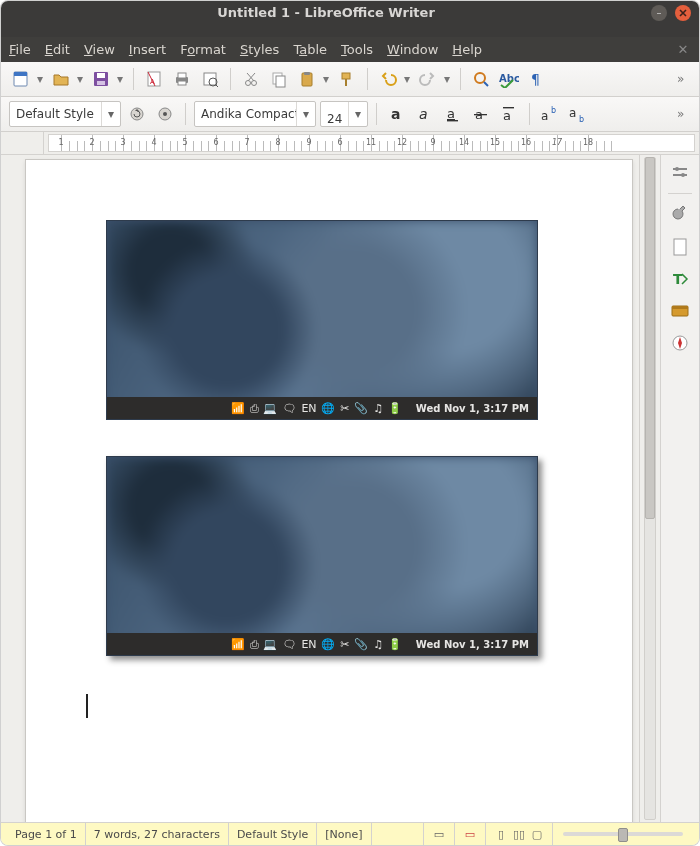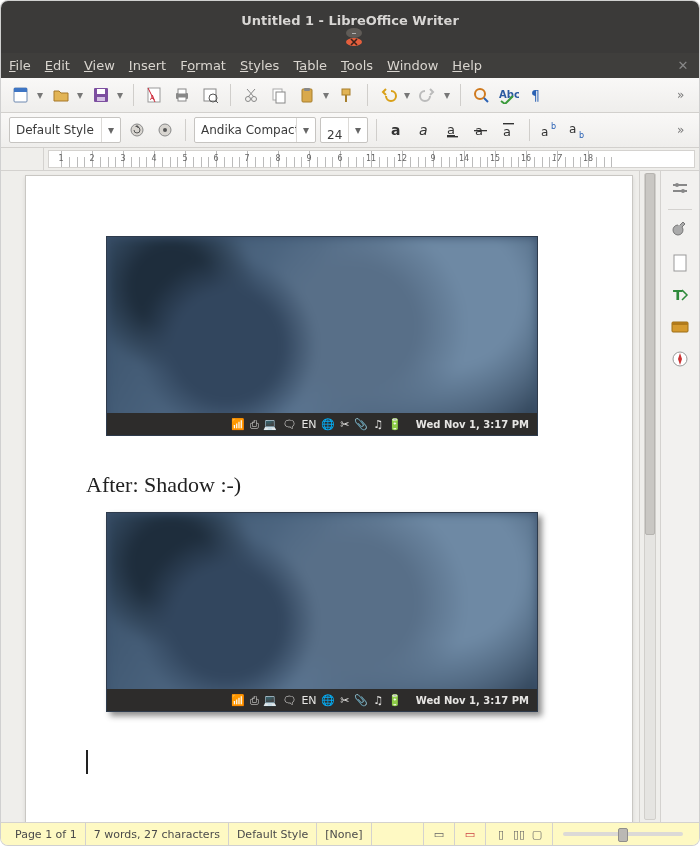--- a/index.html
+++ b/index.html
@@ -1,19 +1,19 @@
 <!DOCTYPE html>
 <html><head>
 <meta charset="utf-8">
 <style>
   html,body{margin:0;padding:0;font-family:"DejaVu Sans",Arial,sans-serif;font-size:12px;color:#2e2e2e;}
   body{background:#fff;}
   .win{width:700px;height:846px;margin:0 auto;background:#f5f5f5;border-radius:8px;overflow:hidden;position:relative;box-sizing:border-box;display:flex;flex-direction:column;border:1px solid rgba(0,0,0,0.15);}
   
-  .titlebar{height:28px;background:#3b3a39;display:flex;align-items:center;color:#ddd;padding:12px 8px;font-size:13px;flex-direction:column;}
+  .titlebar{height:28px;background:#3b3a39;display:flex;align-items:flex-start;color:#ddd;padding:4px 8px;font-size:13px;}
   .titlebar .title{flex:1;text-align:center;font-weight:bold;color:#d8d6d4;}
   .titlebar .wbtn{width:16px;height:16px;border-radius:50%;margin-left:8px;display:flex;align-items:center;justify-content:center;font-size:10px;line-height:1;}
   .titlebar .min{background:#5f5b57;color:#ccc;}
   .titlebar .close{background:#e45f3d;color:#3a211b;}
   
   .menubar{height:25px;background:#3f3e3c;display:flex;align-items:center;padding:0 8px;gap:14px;color:#d9d5cf;font-size:13px;}
   .menubar span{cursor:default;}
   .menubar span u{text-decoration:underline;}
   .menubar .pad{flex:1;}
   .menubar .xicon{width:16px;height:16px;color:#888;display:flex;align-items:center;justify-content:center;font-weight:bold;}
@@ -399,21 +399,20 @@
                   <span>🌐</span>
                   <span>✂</span>
                   <span>📎</span>
                   <span>♫</span>
                   <span>🔋</span>
                 </div>
               <div class="date">Wed Nov  1,  3:17 PM</div>
             </div>
           </div>
 
-          <p class="heading">After: Shadow :-)</p>
           <div class="shot shadow">
             <div class="blur1"></div>
             <div class="taskbar">
               <div class="ticons" id="ticons2">
                   <span>📶</span>
                   <span>⎙</span>
                   <span>💻</span>
                   <span>🗨</span>
                   <span>EN</span>
                   <span>🌐</span>

